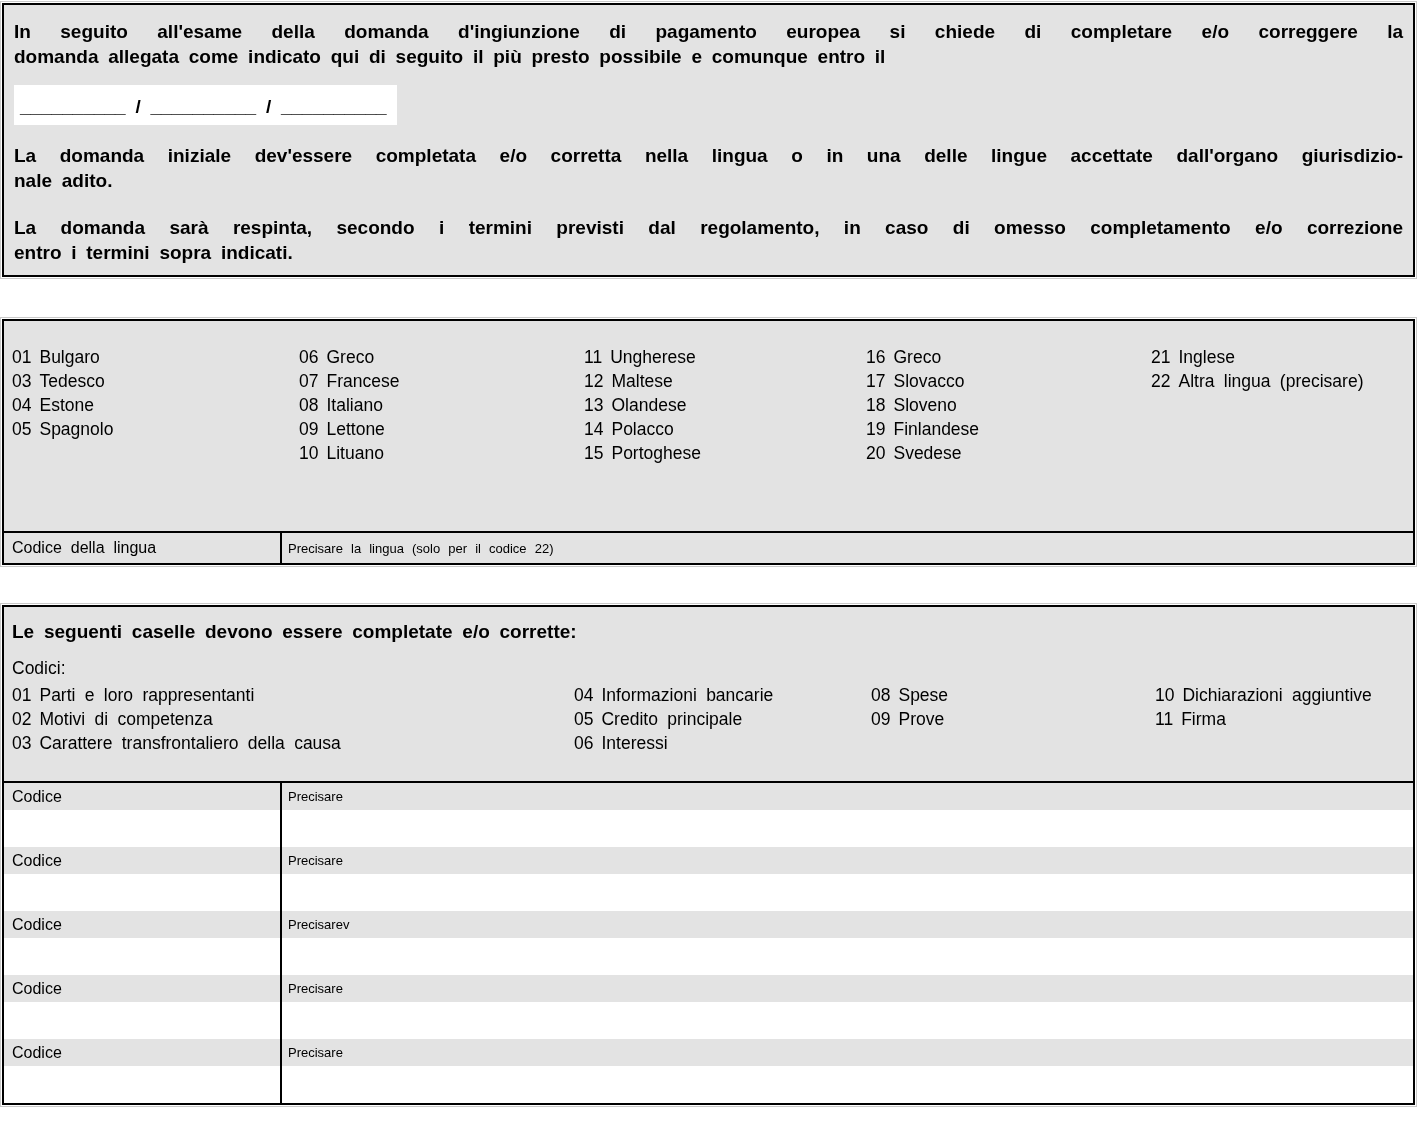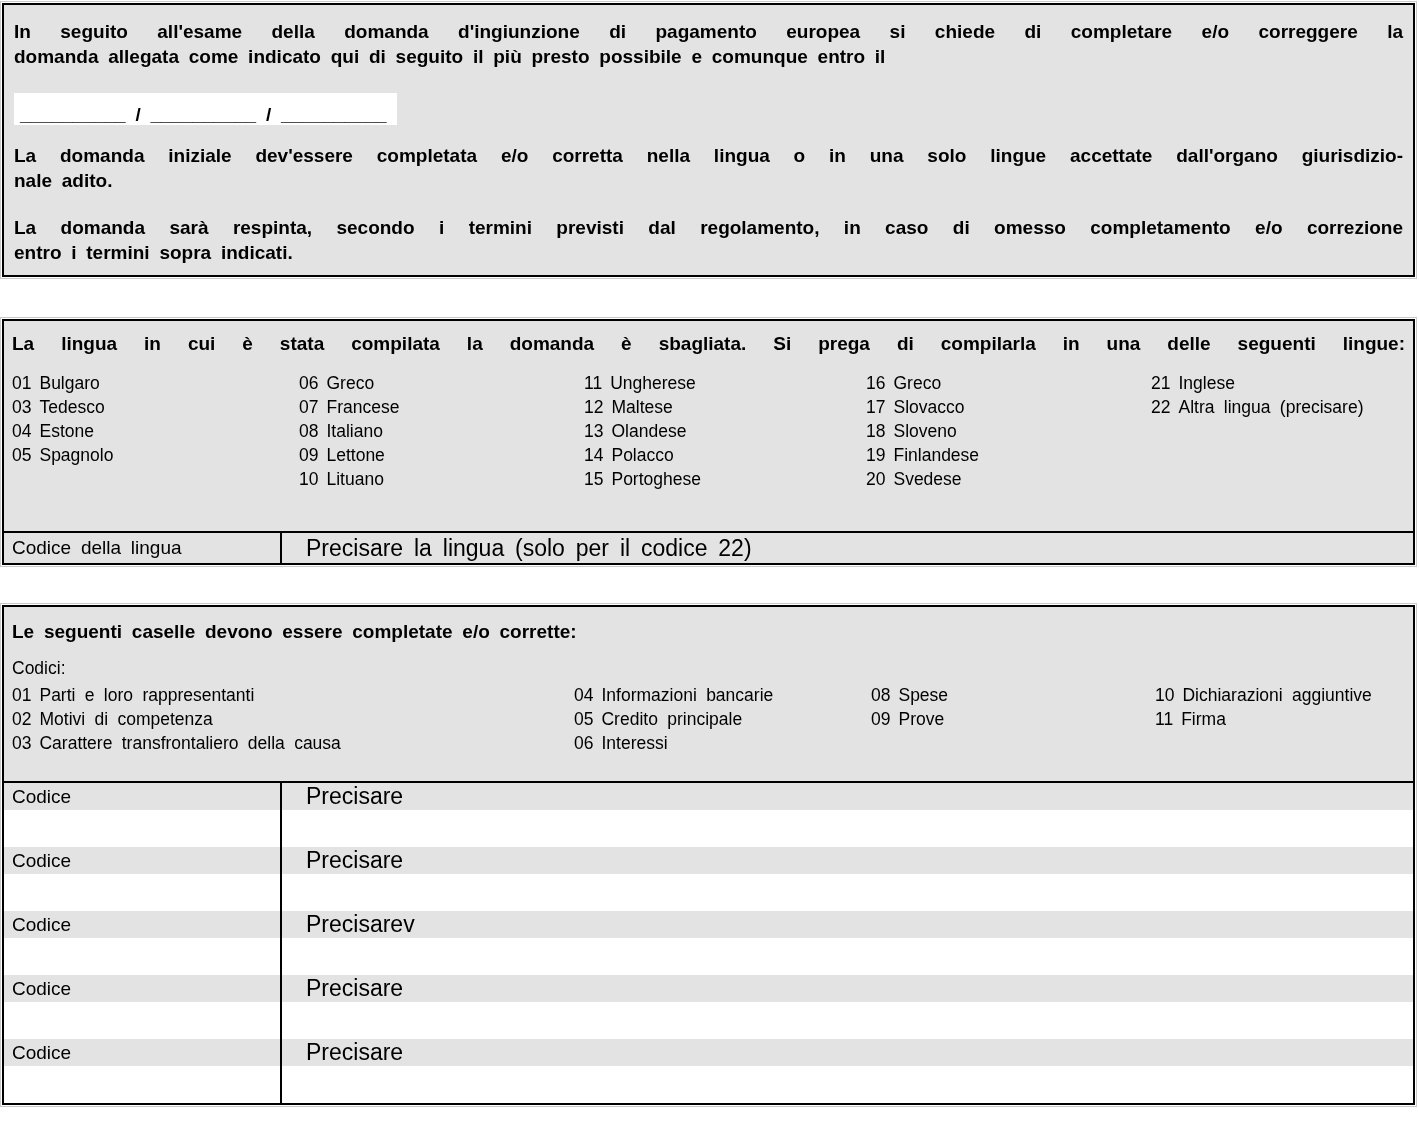--- a/index.html
+++ b/index.html
@@ -30,21 +30,21 @@
   }
   #intro-box{margin-top:3px;height:274px;padding:14px 10px 10px 10px;}
   #language-box{margin-top:42px;height:246px;}
   #fields-box{margin-top:40px;height:500px;gap:20px;}
 
   
   .para{font-weight:bold;font-size:19px;line-height:25px;}
   .para .ln{white-space:normal;}
   .stretch{text-align:justify;text-align-last:justify;}
   #date-field{
-    margin-top:24px;
+    margin-top:16px;
     width:383px;height:40px;
     background:#fff;
     font-weight:bold;font-size:19px;line-height:44px;
     padding-left:6px;
     white-space:nowrap;
     overflow:hidden;
   }
   .mt18{margin-top:18px;}
   .mt22{margin-top:22px;}
 
@@ -72,56 +72,55 @@
   .trow{display:flex;flex:0 0 auto;}
   .trow.header{background:var(--grey);}
   .trow.blank{background:#fff;flex:1 1 auto;}
   #language-box .trow.header{height:30px;}
   #language-box .trow.blank{flex:1 1 auto;}
   #fields-box .trow.header{height:27px;}
   .cell-code{
     width:278px;flex:0 0 278px;
     border-right:2px solid var(--line);
     padding-left:8px;
-    font-size:19px;
+    font-size:16px;
     display:flex;align-items:center;
     white-space:nowrap;
   }
   .cell-spec{
     flex:1 1 auto;
-    padding-left:24px;
-    font-size:23px;
+    padding-left:6px;
+    font-size:13px;
     display:flex;align-items:center;
     white-space:nowrap;
   }
 </style>
 </head>
 <body>
 
 <div id="page">
 
   <div class="box" id="intro-box">
     <div class="para">
       <div class="ln stretch">In seguito all'esame della domanda d'ingiunzione di pagamento europea si chiede di completare e/o correggere la</div>
       <div class="ln">domanda allegata come indicato qui di seguito il più presto possibile e comunque entro il</div>
     </div>
     <div id="date-field">__________ / __________ / __________</div>
     <div class="para mt18">
-      <div class="ln stretch">La domanda iniziale dev'essere completata e/o corretta nella lingua o in una solo lingue accettate dall'organo giurisdizio-</div>
+      <div class="ln stretch">La domanda iniziale dev'essere completata e/o corretta nella lingua o in una delle lingue accettate dall'organo giurisdizio-</div>
       <div class="ln">nale adito.</div>
     </div>
     <div class="para mt22">
       <div class="ln stretch">La domanda sarà respinta, secondo i termini previsti dal regolamento, in caso di omesso completamento e/o correzione</div>
       <div class="ln">entro i termini sopra indicati.</div>
     </div>
   </div>
 
   <div class="box" id="language-box">
     <div class="pad">
-      <div class="section-title stretch">La lingua in cui è stata compilata la domanda è sbagliata. Si prega di compilarla in una delle seguenti lingue:</div>
       <div class="grid" id="language-grid">
           <div class="col">
             <div class="item"><span class="num">01</span><span>Bulgaro</span></div>
             <div class="item"><span class="num">03</span><span>Tedesco</span></div>
             <div class="item"><span class="num">04</span><span>Estone</span></div>
             <div class="item"><span class="num">05</span><span>Spagnolo</span></div>
           </div>
           <div class="col">
             <div class="item"><span class="num">06</span><span>Greco</span></div>
             <div class="item"><span class="num">07</span><span>Francese</span></div>

